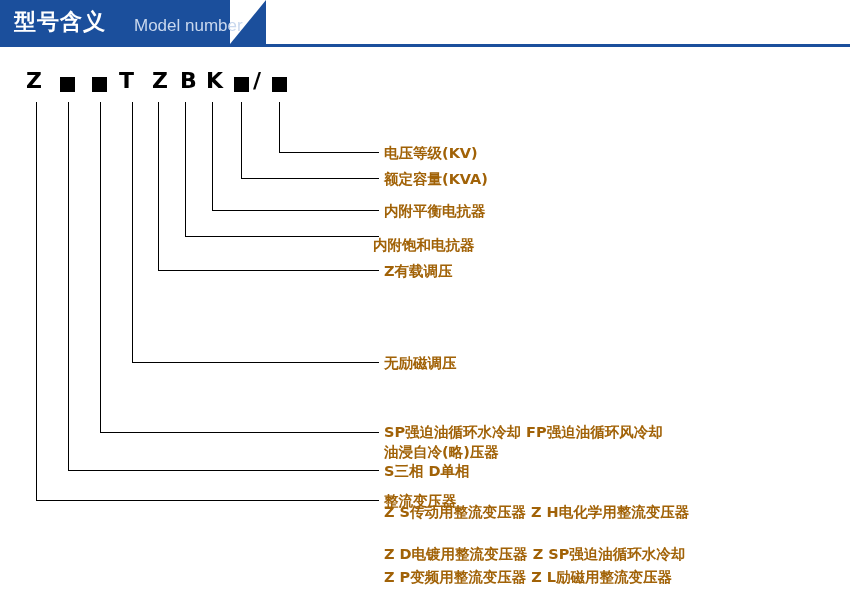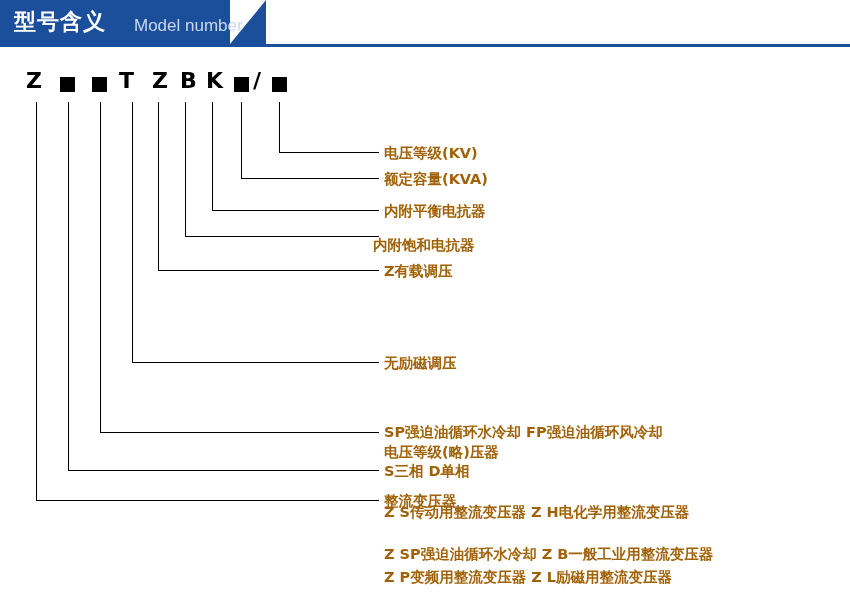--- a/index.html
+++ b/index.html
@@ -164,18 +164,18 @@
 <div class="vline" style="left:36px; top:102px; height:398px;"></div>
 <div class="hline" style="left:36px; top:500px; width:343px;"></div>
 
 <div class="label" style="left:384px; top:144px;">电压等级(KV)</div>
 <div class="label" style="left:384px; top:170px;text-align:right;">额定容量(KVA)</div>
 <div class="label" style="left:384px; top:202px;">内附平衡电抗器</div>
 <div class="label" style="left:373px; top:228px;margin-top:8px;">内附饱和电抗器</div>
 <div class="label" style="left:384px; top:262px;">Z有载调压</div>
 <div class="label" style="left:384px; top:354px;">无励磁调压</div>
 <div class="label" style="left:384px; top:423px;">SP强迫油循环水冷却   FP强迫油循环风冷却</div>
-<div class="label" style="left:384px; top:443px;">电压等级(略)压器</div>
+<div class="label" style="left:384px; top:443px;">油浸自冷(略)压器</div>
 <div class="label" style="left:384px; top:462px;">S三相   D单相</div>
 <div class="label" style="left:384px; top:492px;">整流变压器</div>
 <div class="label" style="left:384px; top:503px;">Z S传动用整流变压器    Z H电化学用整流变压器</div>
-<div class="label" style="left:384px; top:545px;">Z SP强迫油循环水冷却    Z B一般工业用整流变压器</div>
+<div class="label" style="left:384px; top:545px;">Z D电镀用整流变压器    Z SP强迫油循环水冷却</div>
 <div class="label" style="left:384px; top:568px;">Z P变频用整流变压器    Z L励磁用整流变压器</div>
 
 </body></html>

